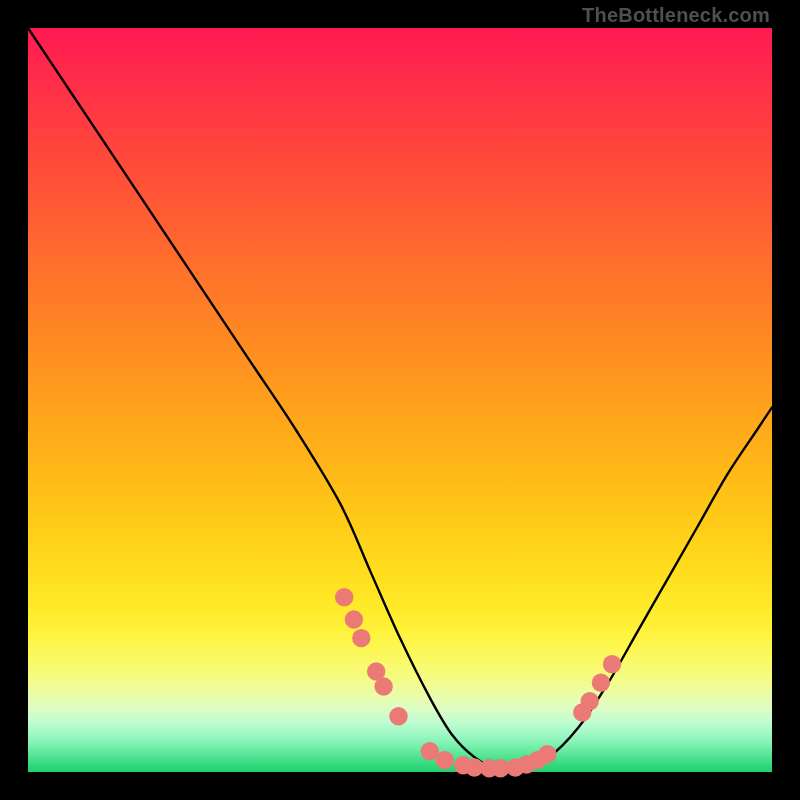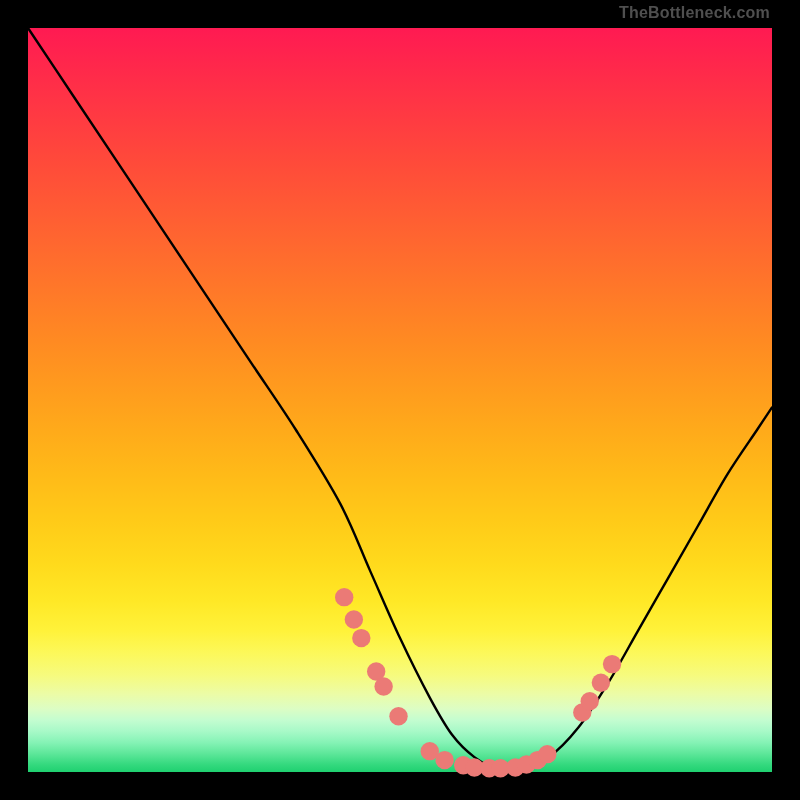--- a/index.html
+++ b/index.html
@@ -52,21 +52,21 @@
       #5ee79a 97.5%,
       #34d97e 99%,
       #1fd070 100%
     );
   }
   .watermark {
     position: absolute;
     top: 4px;
     right: 30px;
     font-family: Arial, Helvetica, sans-serif;
-    font-size: 16px;
+    font-size: 20px;
     font-weight: 600;
     color: #4f4f4f;
     letter-spacing: 0.2px;
     user-select: none;
   }
   svg.curve {
     position: absolute;
     left: 28px;
     top: 28px;
     width: 744px;

